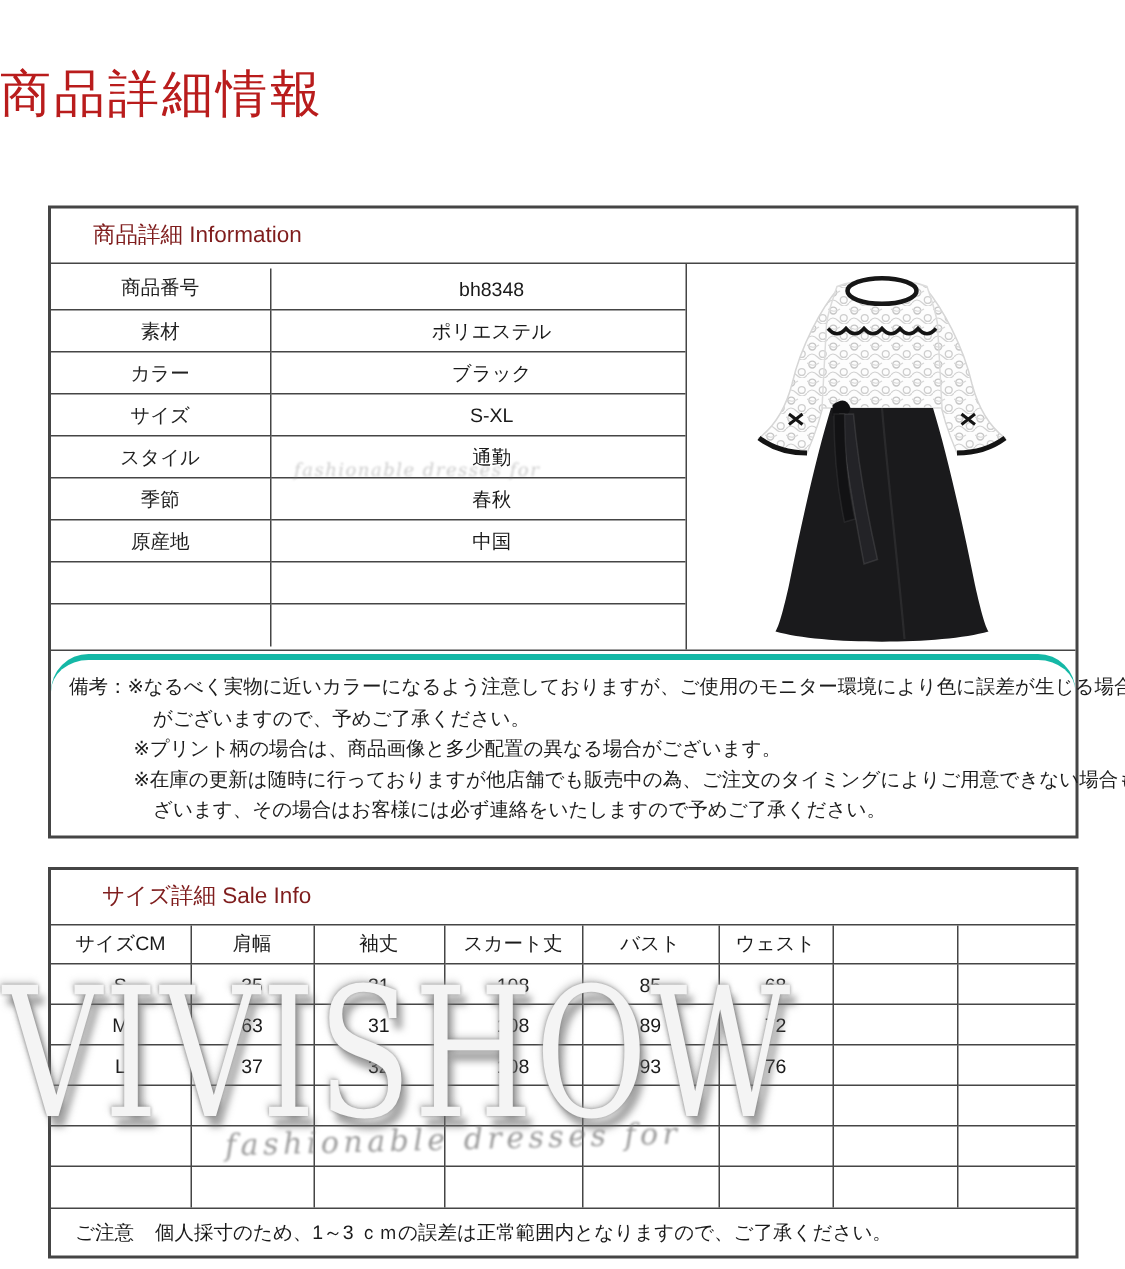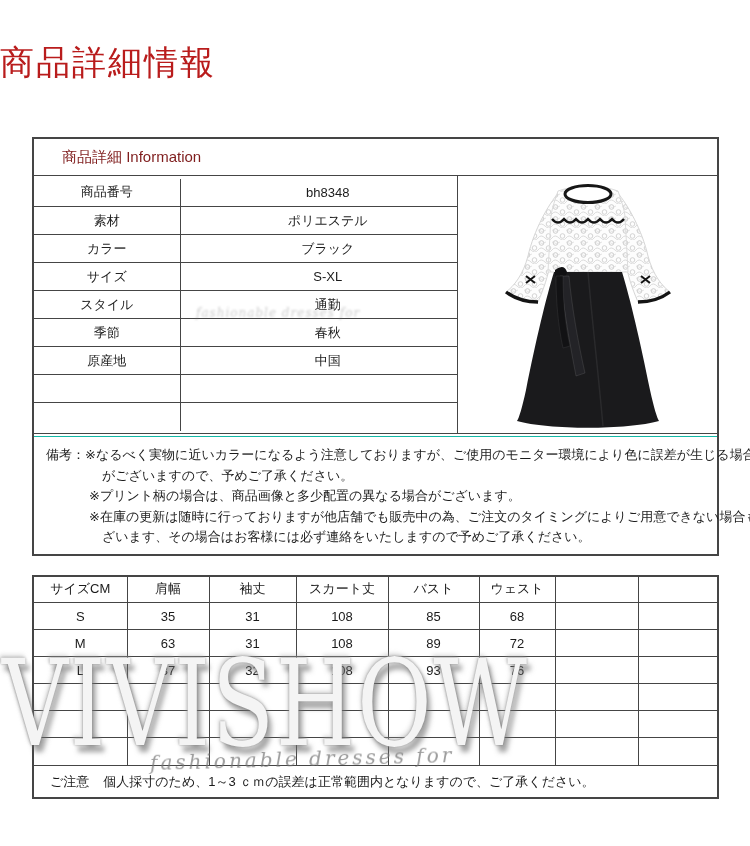--- a/index.html
+++ b/index.html
@@ -64,25 +64,26 @@
   .image-cell {
     flex:1;
     border-left:1px solid #454545;
     position:relative;
     overflow:hidden;
   }
   .image-cell svg { display:block; margin:4px auto 0 auto; }
 
   .remarks {
     margin-top:2px;
-    border-top:1px solid #14b8a6;
+    border-top:4px solid #14b8a6;
     padding:8px 8px 6px 12px;
     font-size:13px;
     line-height:20.5px;
     color:#1c1c1c;
+    border-radius:25px;
   }
   .r-line { white-space:nowrap; }
   .r-ind-a { padding-left:56px; }
   .r-ind-b { padding-left:43px; }
 
   
   .block2 { margin-top:19px; }
   .block2 .block-header { padding-left:34px; }
 
   table.size-table { border-collapse:collapse; width:100%; table-layout:fixed; }
@@ -245,20 +246,21 @@
   <div class="remarks">
     <div class="r-line"><span>備考：</span><span>※なるべく実物に近いカラーになるよう注意しておりますが、ご使用のモニター環境により色に誤差が生じる場合</span></div>
     <div class="r-line r-ind-a">がございますので、予めご了承ください。</div>
     <div class="r-line r-ind-b">※プリント柄の場合は、商品画像と多少配置の異なる場合がございます。</div>
     <div class="r-line r-ind-b">※在庫の更新は随時に行っておりますが他店舗でも販売中の為、ご注文のタイミングによりご用意できない場合もご</div>
     <div class="r-line r-ind-a">ざいます、その場合はお客様には必ず連絡をいたしますので予めご了承ください。</div>
   </div>
 </div>
 
 <div class="block block2">
+  <div class="block-header">サイズ詳細 Sale Info</div>
 
   <table class="size-table">
     <colgroup>
       <col class="c0">
         <col class="c1">
         <col class="c2">
         <col class="c3">
       <col class="c4">
         <col class="c5">
         <col class="c6">

